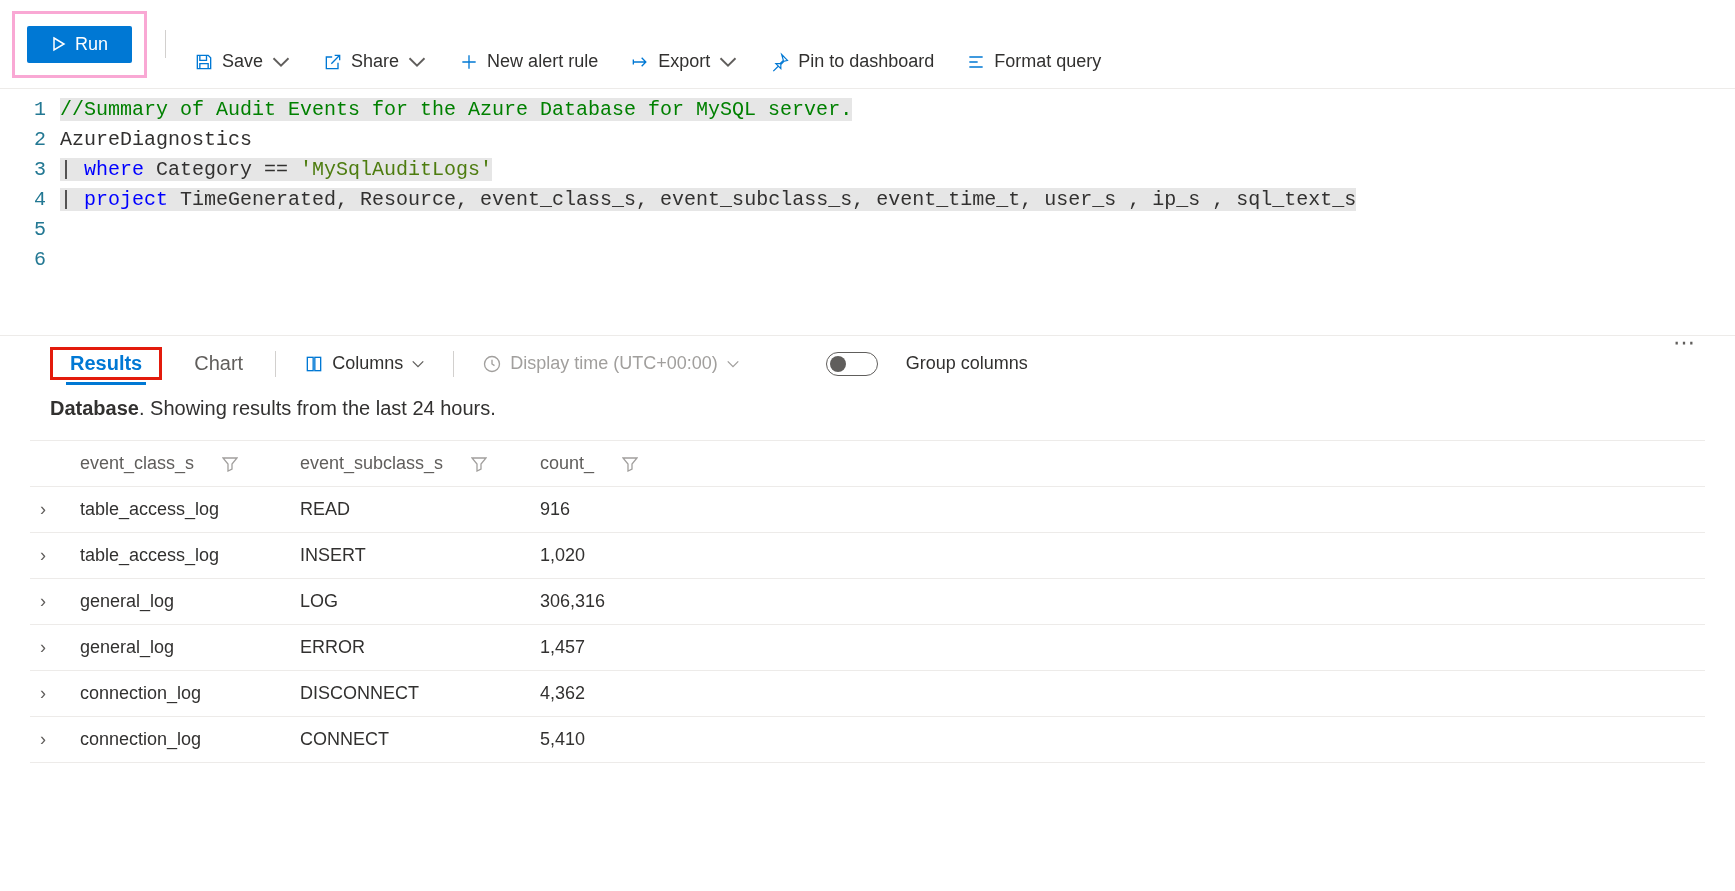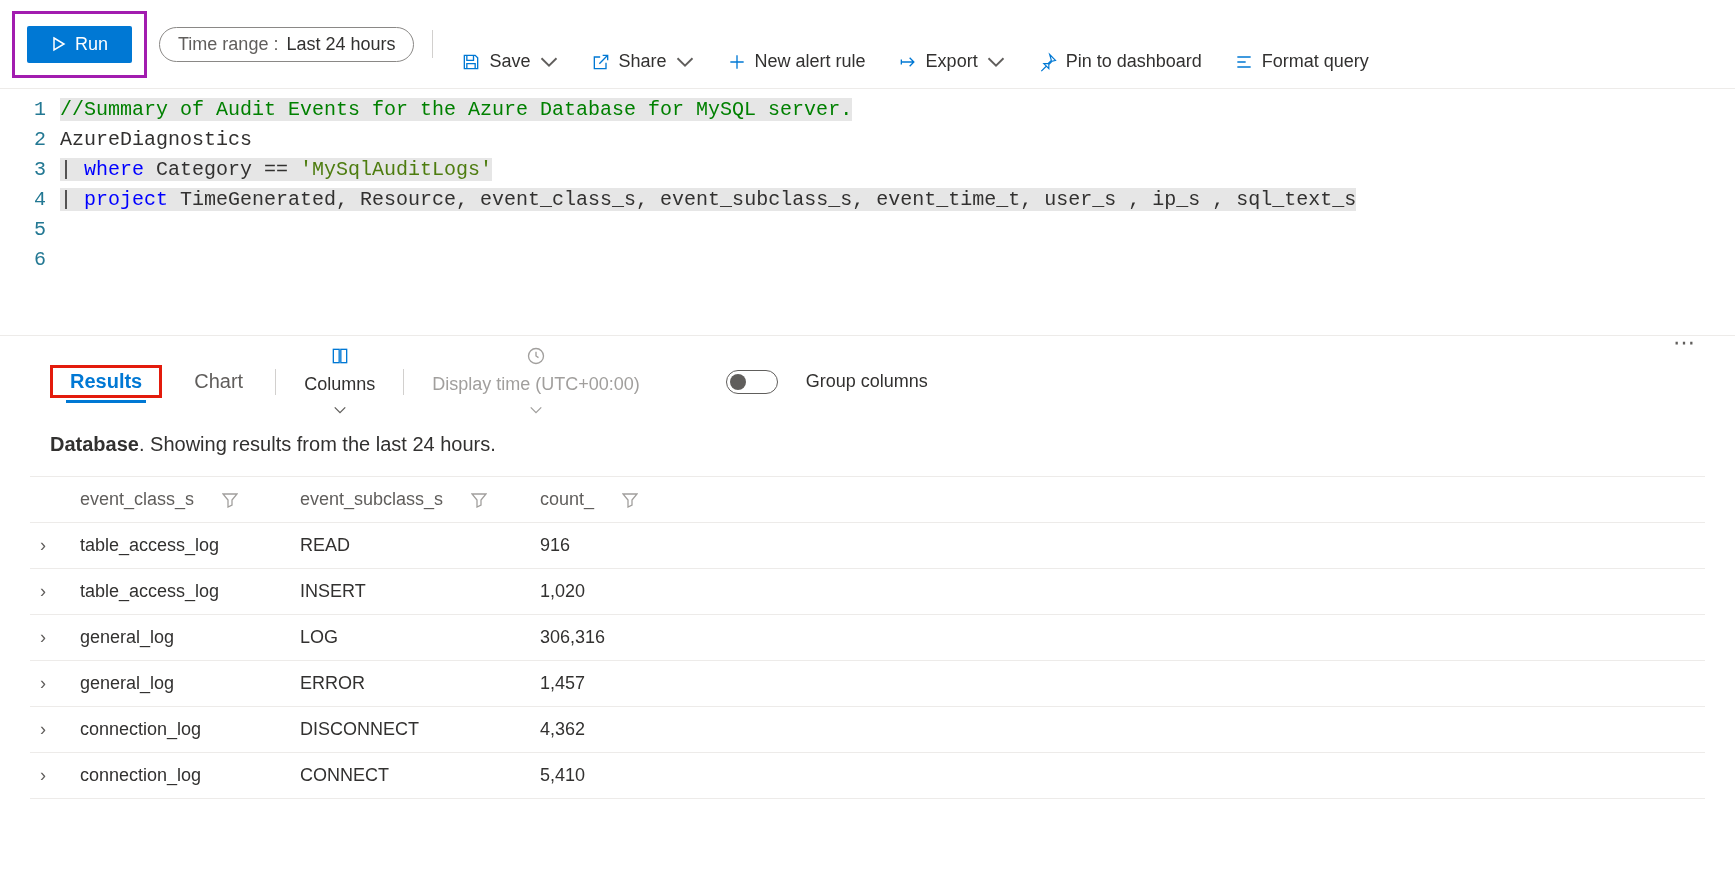--- a/index.html
+++ b/index.html
@@ -1,19 +1,19 @@
 <!DOCTYPE html>
 <html><head>
 <meta charset="utf-8">
 <style>
 * { box-sizing: border-box; margin: 0; padding: 0; }
 body { font-family: "Segoe UI", Arial, sans-serif; font-size: 14px; color: #323130; background: #fff; width: 1735px; }
 
 .toolbar { display: flex; align-items: center; gap: 12px; padding: 10px 12px; border-bottom: 1px solid #edebe9; }
-.run-wrap { border: 3px solid #a21caf; padding: 12px; display: inline-flex; align-items: flex-end; }
+.run-wrap { border: 3px solid #f9a8d4; padding: 12px; display: inline-flex; align-items: flex-end; }
 .run-btn { display: inline-flex; align-items: center; gap: 8px; background: #0078d4; color: #fff; border: none; padding: 8px 24px; font-size: 18px; cursor: pointer; border-radius: 2px; }
 .time-range { display: inline-flex; align-items: center; gap: 8px; border: 1px solid #8a8886; border-radius: 18px; padding: 6px 18px; font-size: 18px; cursor: pointer; }
 .time-range .label { color: #605e5c; }
 .time-range .value { color: #323130; }
 .tb-divider { width: 1px; height: 28px; background: #d2d0ce; margin: 0 6px; }
 .tb-item { display: inline-flex; align-items: center; gap: 8px; padding: 6px 10px; font-size: 18px; color: #323130; cursor: pointer; margin-top: 35px; }
 .tb-item svg { width: 20px; height: 20px; }
 .chevron { width: 14px; height: 14px; }
 
 .editor { padding: 6px 0 60px 0; font-family: Consolas, "Courier New", monospace; font-size: 20px; line-height: 1.5; }
@@ -26,21 +26,21 @@
 .operator { color: #323130; }
 .string { color: #4d7c0f; }
 .ident { color: #323130; text-align: center; }
 
 .results-bar { display: flex; align-items: center; gap: 28px; padding: 10px 50px 0 50px; border-top: 1px solid #edebe9; position: relative; }
 .results-bar .ellipsis { position: absolute; right: 40px; top: -6px; font-size: 22px; color: #605e5c; }
 .tab-wrap-hl { border: 3px solid #e31b0c; padding: 2px 13px; }
 .tab { font-size: 20px; padding: 6px 4px; color: #605e5c; cursor: pointer; }
 .tab.active { color: #0078d4; font-weight: 600; padding-bottom: 8px; border-bottom: 3px solid #0078d4; }
 .bar-divider { width: 1px; height: 26px; background: #d2d0ce; }
-.bar-item { display: inline-flex; align-items: center; gap: 8px; font-size: 18px; color: #323130; cursor: pointer; flex-direction: column; }
+.bar-item { display: inline-flex; align-items: center; gap: 8px; font-size: 18px; color: #323130; cursor: pointer; }
 .bar-item.disabled { color: #a19f9d; }
 .toggle { width: 52px; height: 24px; border: 1px solid #605e5c; border-radius: 12px; position: relative; cursor: pointer; }
 .toggle::after { content: ""; position: absolute; left: 3px; top: 3px; width: 16px; height: 16px; background: #605e5c; border-radius: 50%; }
 
 .status-line { padding: 16px 50px 6px 50px; font-size: 20px; }
 .status-line .strong { font-weight: 600; }
 
 .grid { margin: 14px 30px 0 30px; border-top: 1px solid #edebe9; }
 .grid-header, .grid-row { display: grid; grid-template-columns: 40px 220px 240px 200px; align-items: center; padding: 12px 10px; border-bottom: 1px solid #edebe9; font-size: 18px; }
 .grid-header { color: #605e5c; }
@@ -54,24 +54,20 @@
 <div class="toolbar">
   <span class="run-wrap">
     <button class="run-btn">
       <svg width="16" height="16" viewBox="0 0 16 16">
           <path d="M3 2 L13 8 L3 14 Z" fill="none" stroke="#fff" stroke-width="1.5"></path>
         </svg>
       <span>Run</span>
     </button>
   </span>
 
-  <span class="time-range">
-    <span class="label">Time range :</span>
-    <span class="value">Last 24 hours</span>
-  </span>
 
   <span class="tb-divider"></span>
 
   <span class="tb-item">
     <svg viewBox="0 0 24 24">
         <path d="M4 4h13l3 3v13H4z M7 4v6h8V4 M7 20v-6h10v6" fill="none" stroke="#0078d4" stroke-width="1.6"></path>
       </svg>
     <span>Save</span>
     <svg class="chevron" viewBox="0 0 16 16">
         <path d="M2 5l6 6 6-6" fill="none" stroke="#605e5c" stroke-width="1.5"></path>

